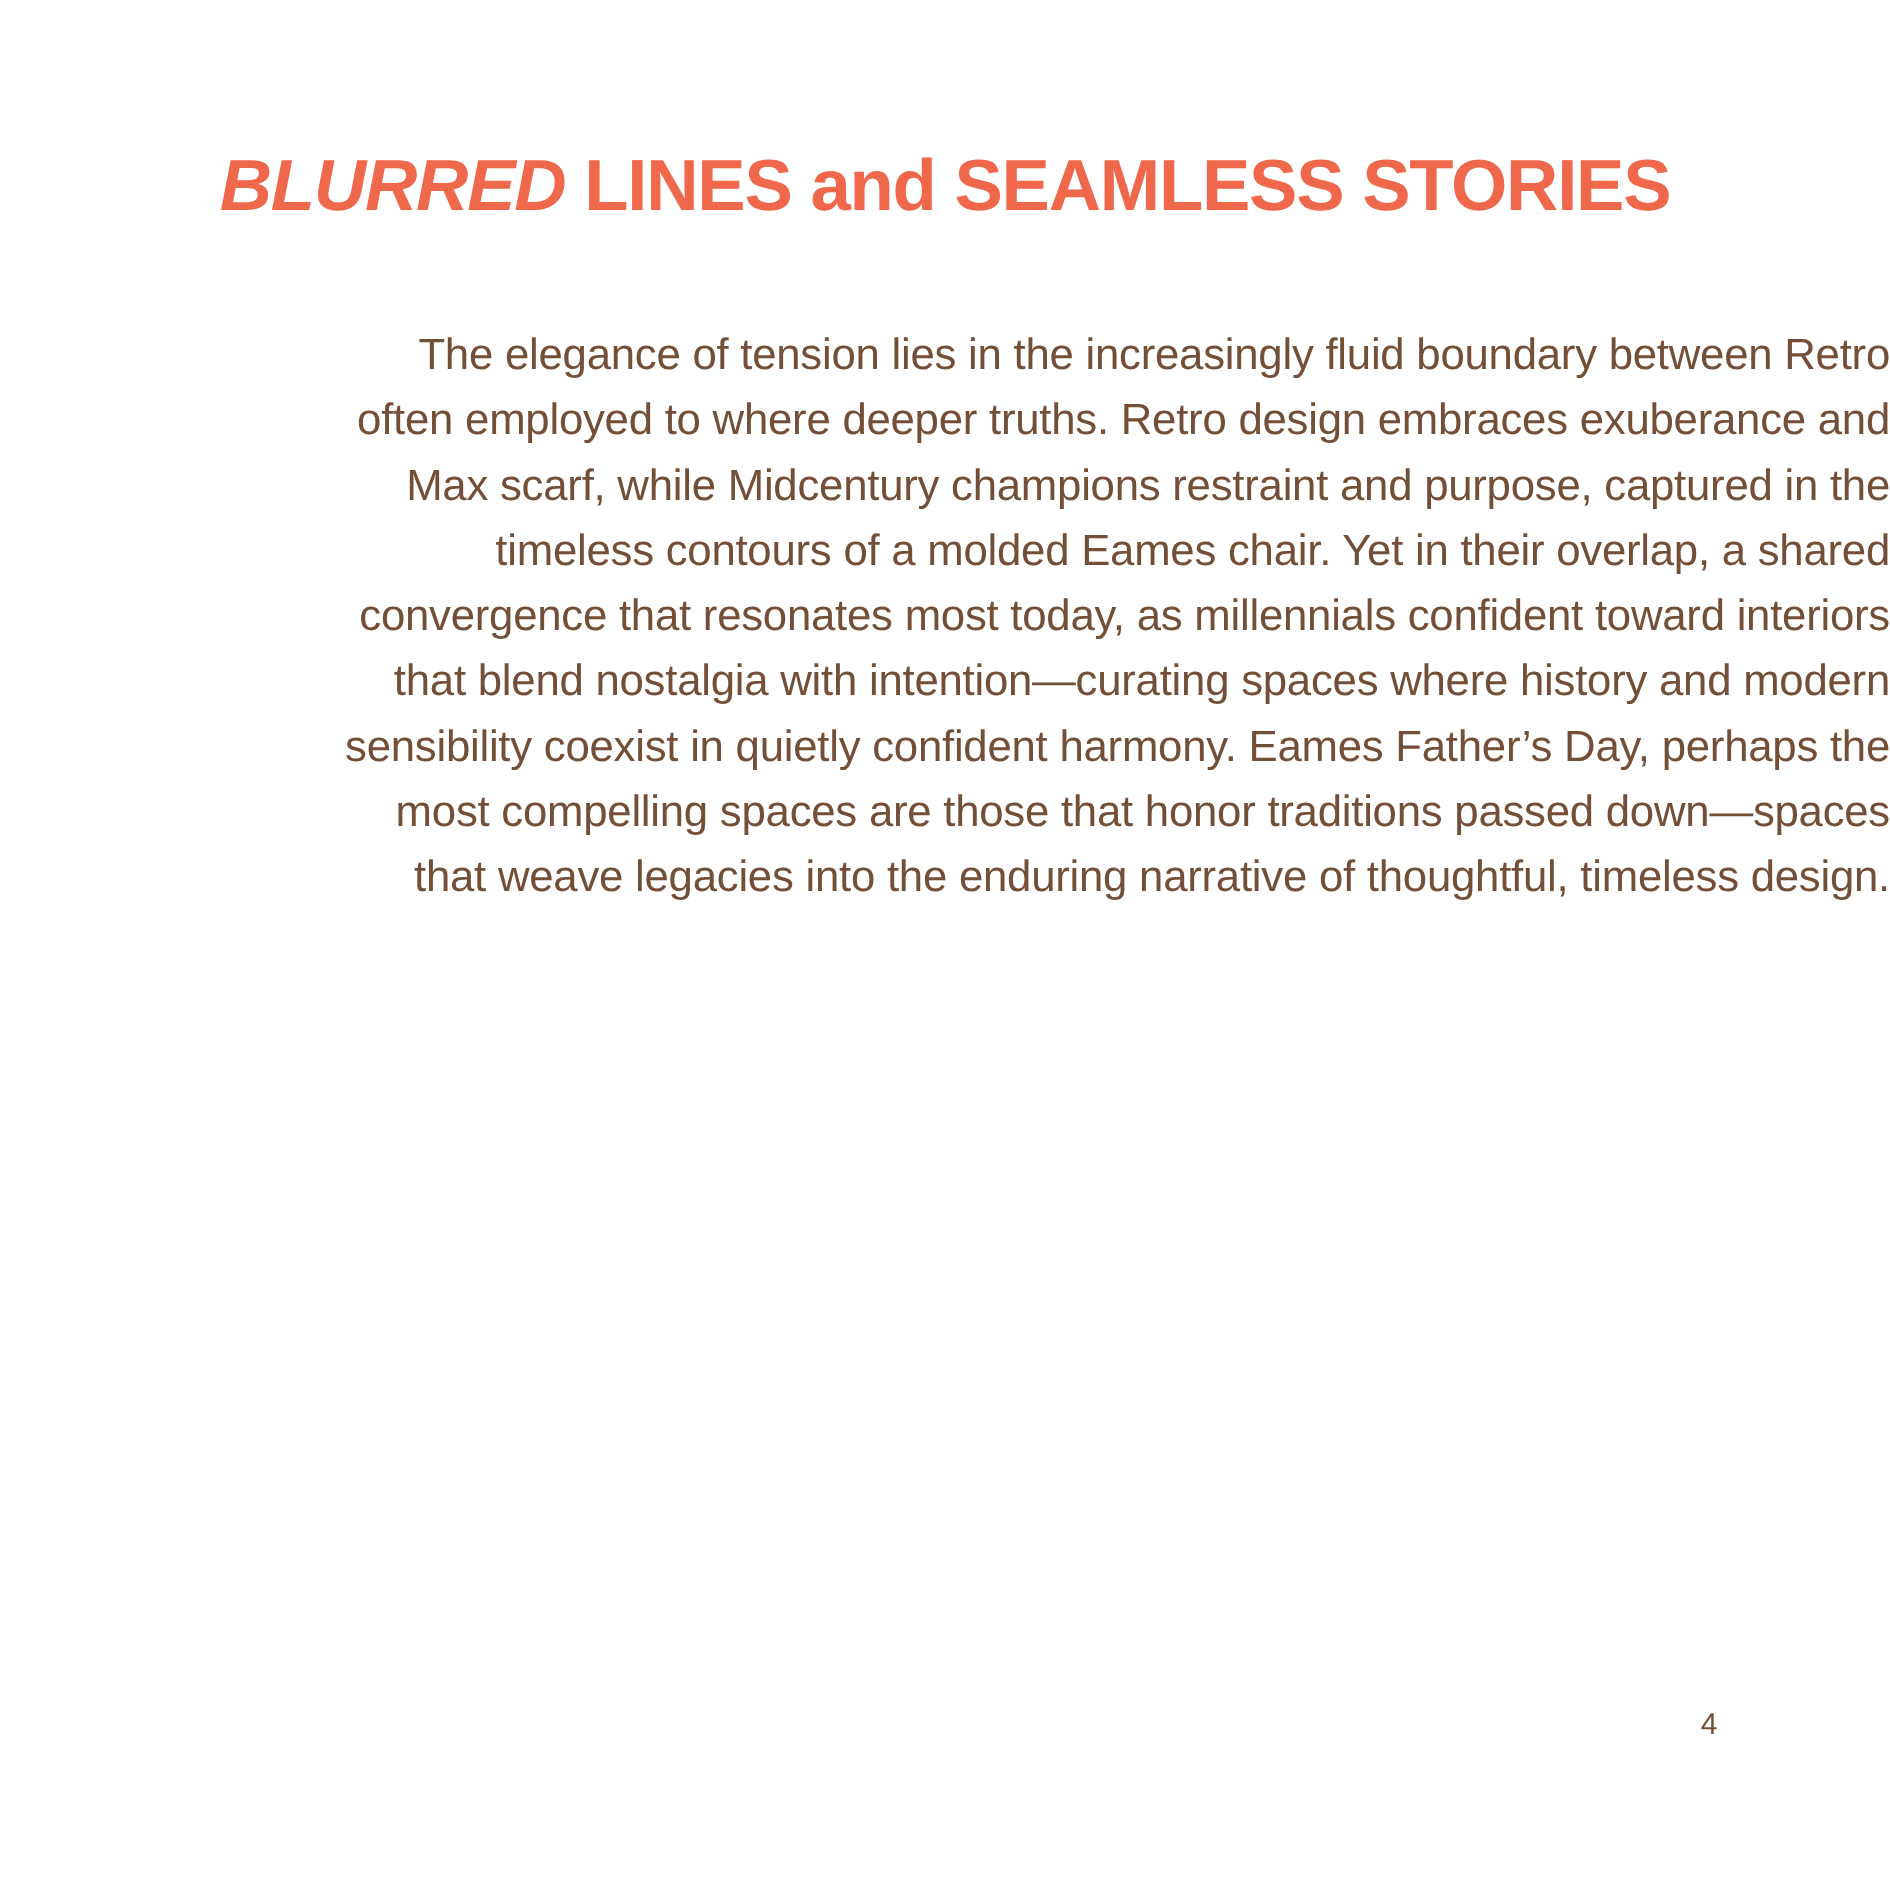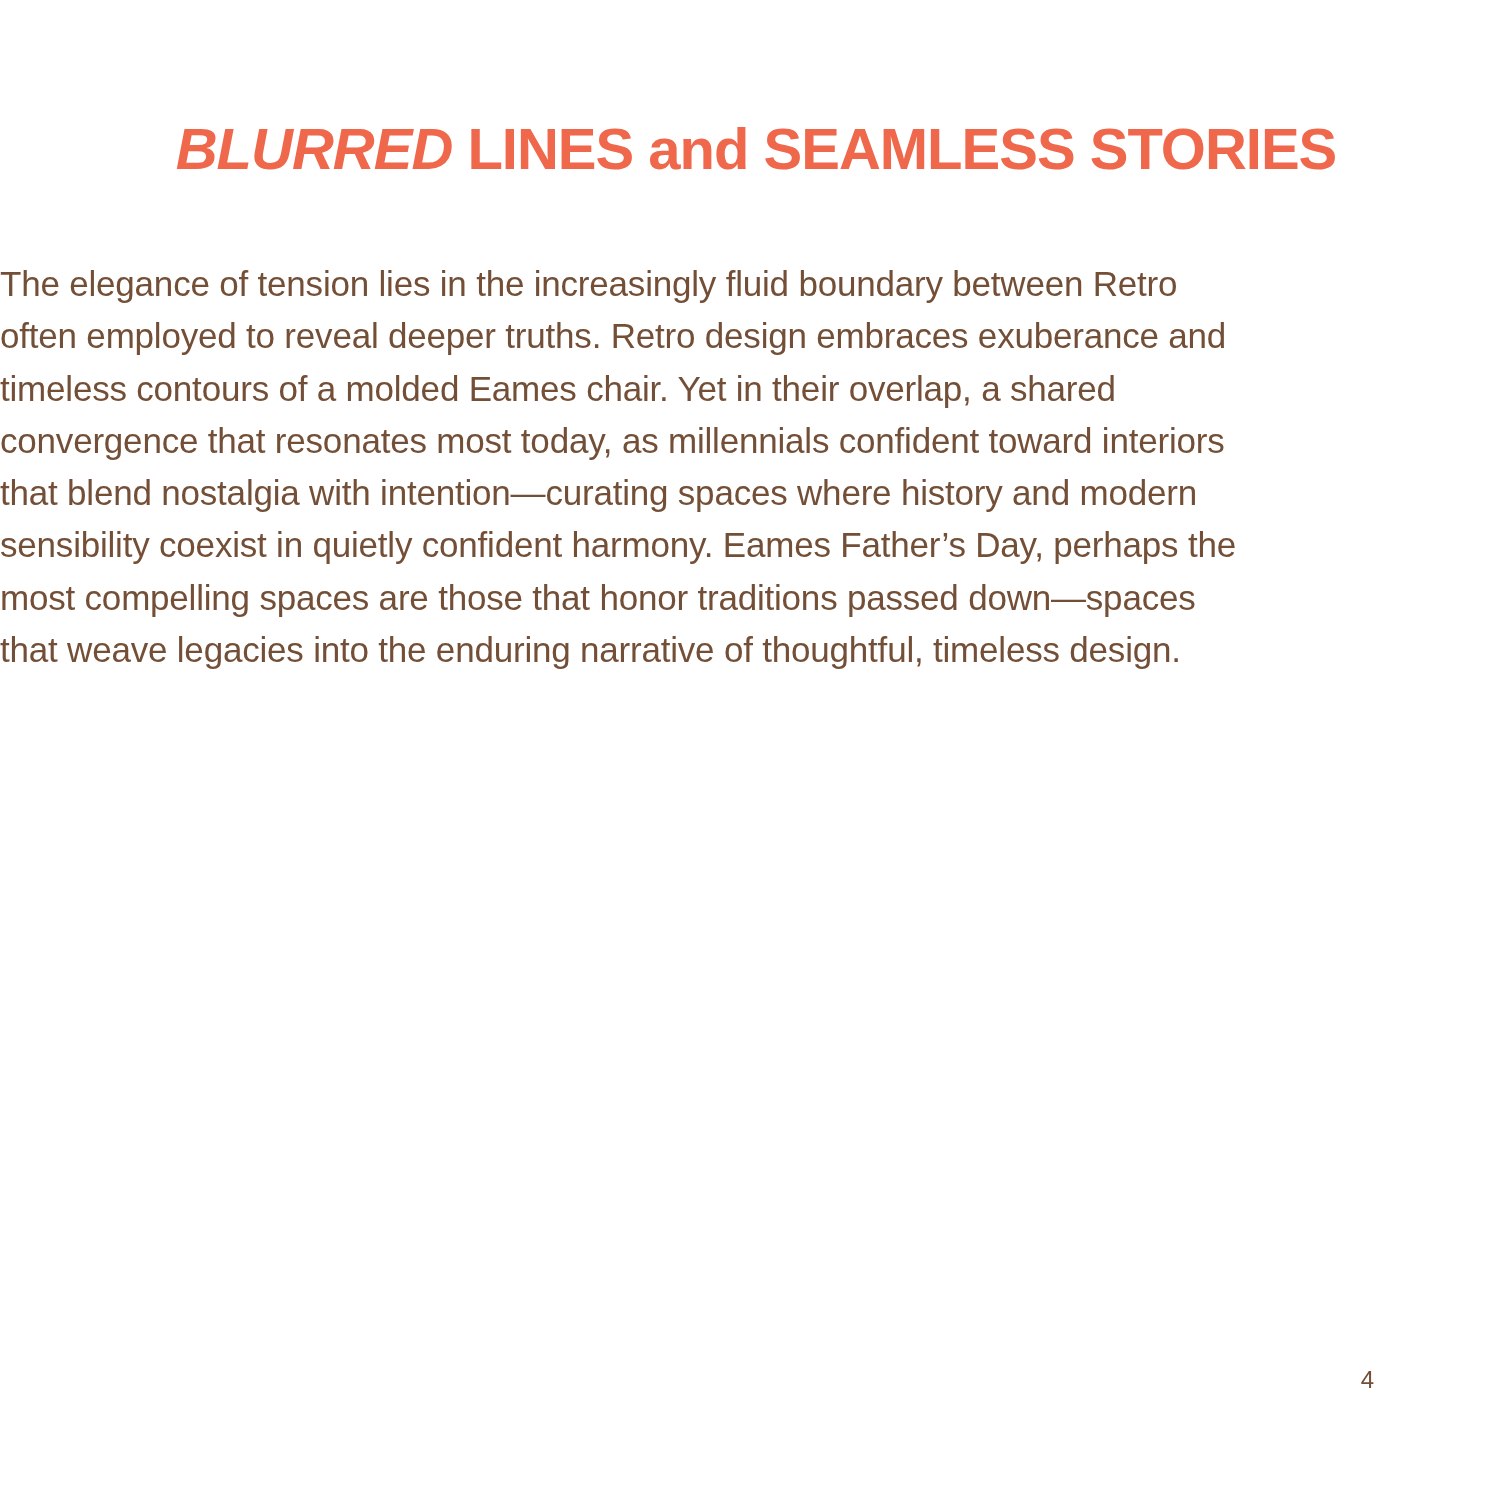--- a/index.html
+++ b/index.html
@@ -31,21 +31,21 @@
     white-space: nowrap;
   }
   .title .italic {
     font-style: italic;
   }
   .body-block {
     position: absolute;
     top: 258px;
     left: 0;
     width: 100%;
-    text-align: left;
+    text-align: right;
     font-family: "Liberation Sans", sans-serif;
     font-size: 35px;
     letter-spacing: -0.2px;
     line-height: 52.3px;
     color: #744F37;
   }
   .body-line {
     white-space: nowrap;
   }
   .page-number {
@@ -60,21 +60,22 @@
 </style>
 </head>
 <body>
 
 <div class="page">
 
   <h1 class="title"><span class="italic">BLURRED</span><span> LINES and SEAMLESS STORIES</span></h1>
 
   <div class="body-block">
     <div class="body-line">The elegance of tension lies in the increasingly fluid boundary between Retro</div>
-    <div class="body-line">often employed to reveal deeper truths. Retro design embraces exuberance and</div>
+    <div class="body-line">often employed to where deeper truths. Retro design embraces exuberance and</div>
+    <div class="body-line">Max scarf, while Midcentury champions restraint and purpose, captured in the</div>
     <div class="body-line">timeless contours of a molded Eames chair. Yet in their overlap, a shared</div>
     <div class="body-line">convergence that resonates most today, as millennials confident toward interiors</div>
     <div class="body-line">that blend nostalgia with intention—curating spaces where history and modern</div>
     <div class="body-line">sensibility coexist in quietly confident harmony. Eames Father’s Day, perhaps the</div>
     <div class="body-line">most compelling spaces are those that honor traditions passed down—spaces</div>
     <div class="body-line">that weave legacies into the enduring narrative of thoughtful, timeless design.</div>
   </div>
 
   <div class="page-number">4</div>
 

